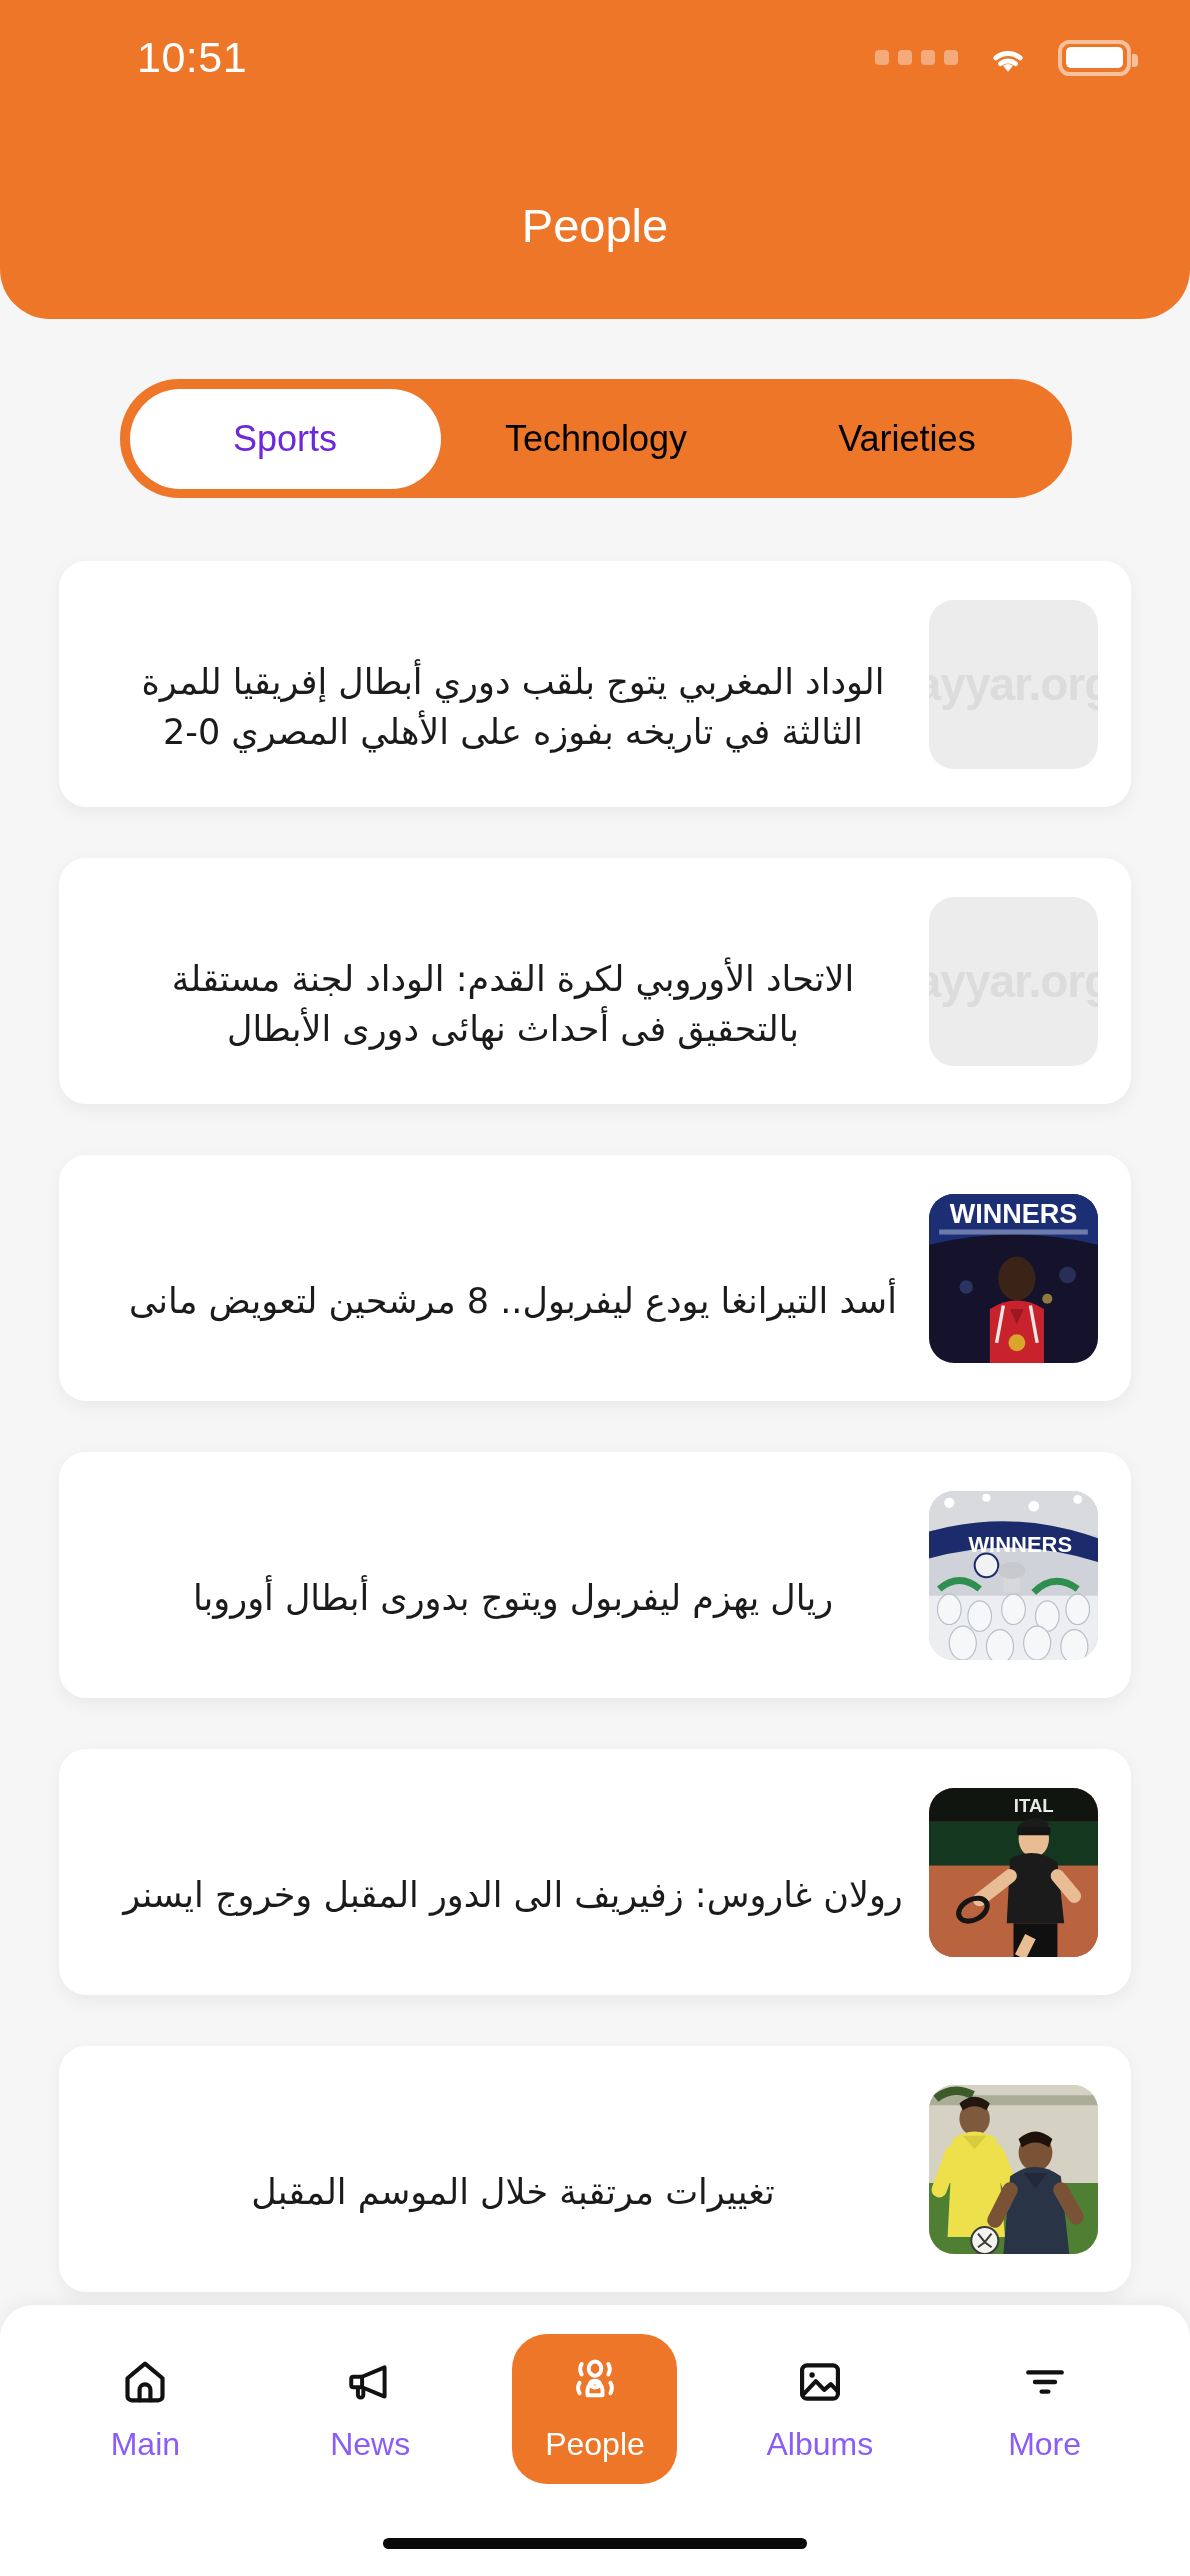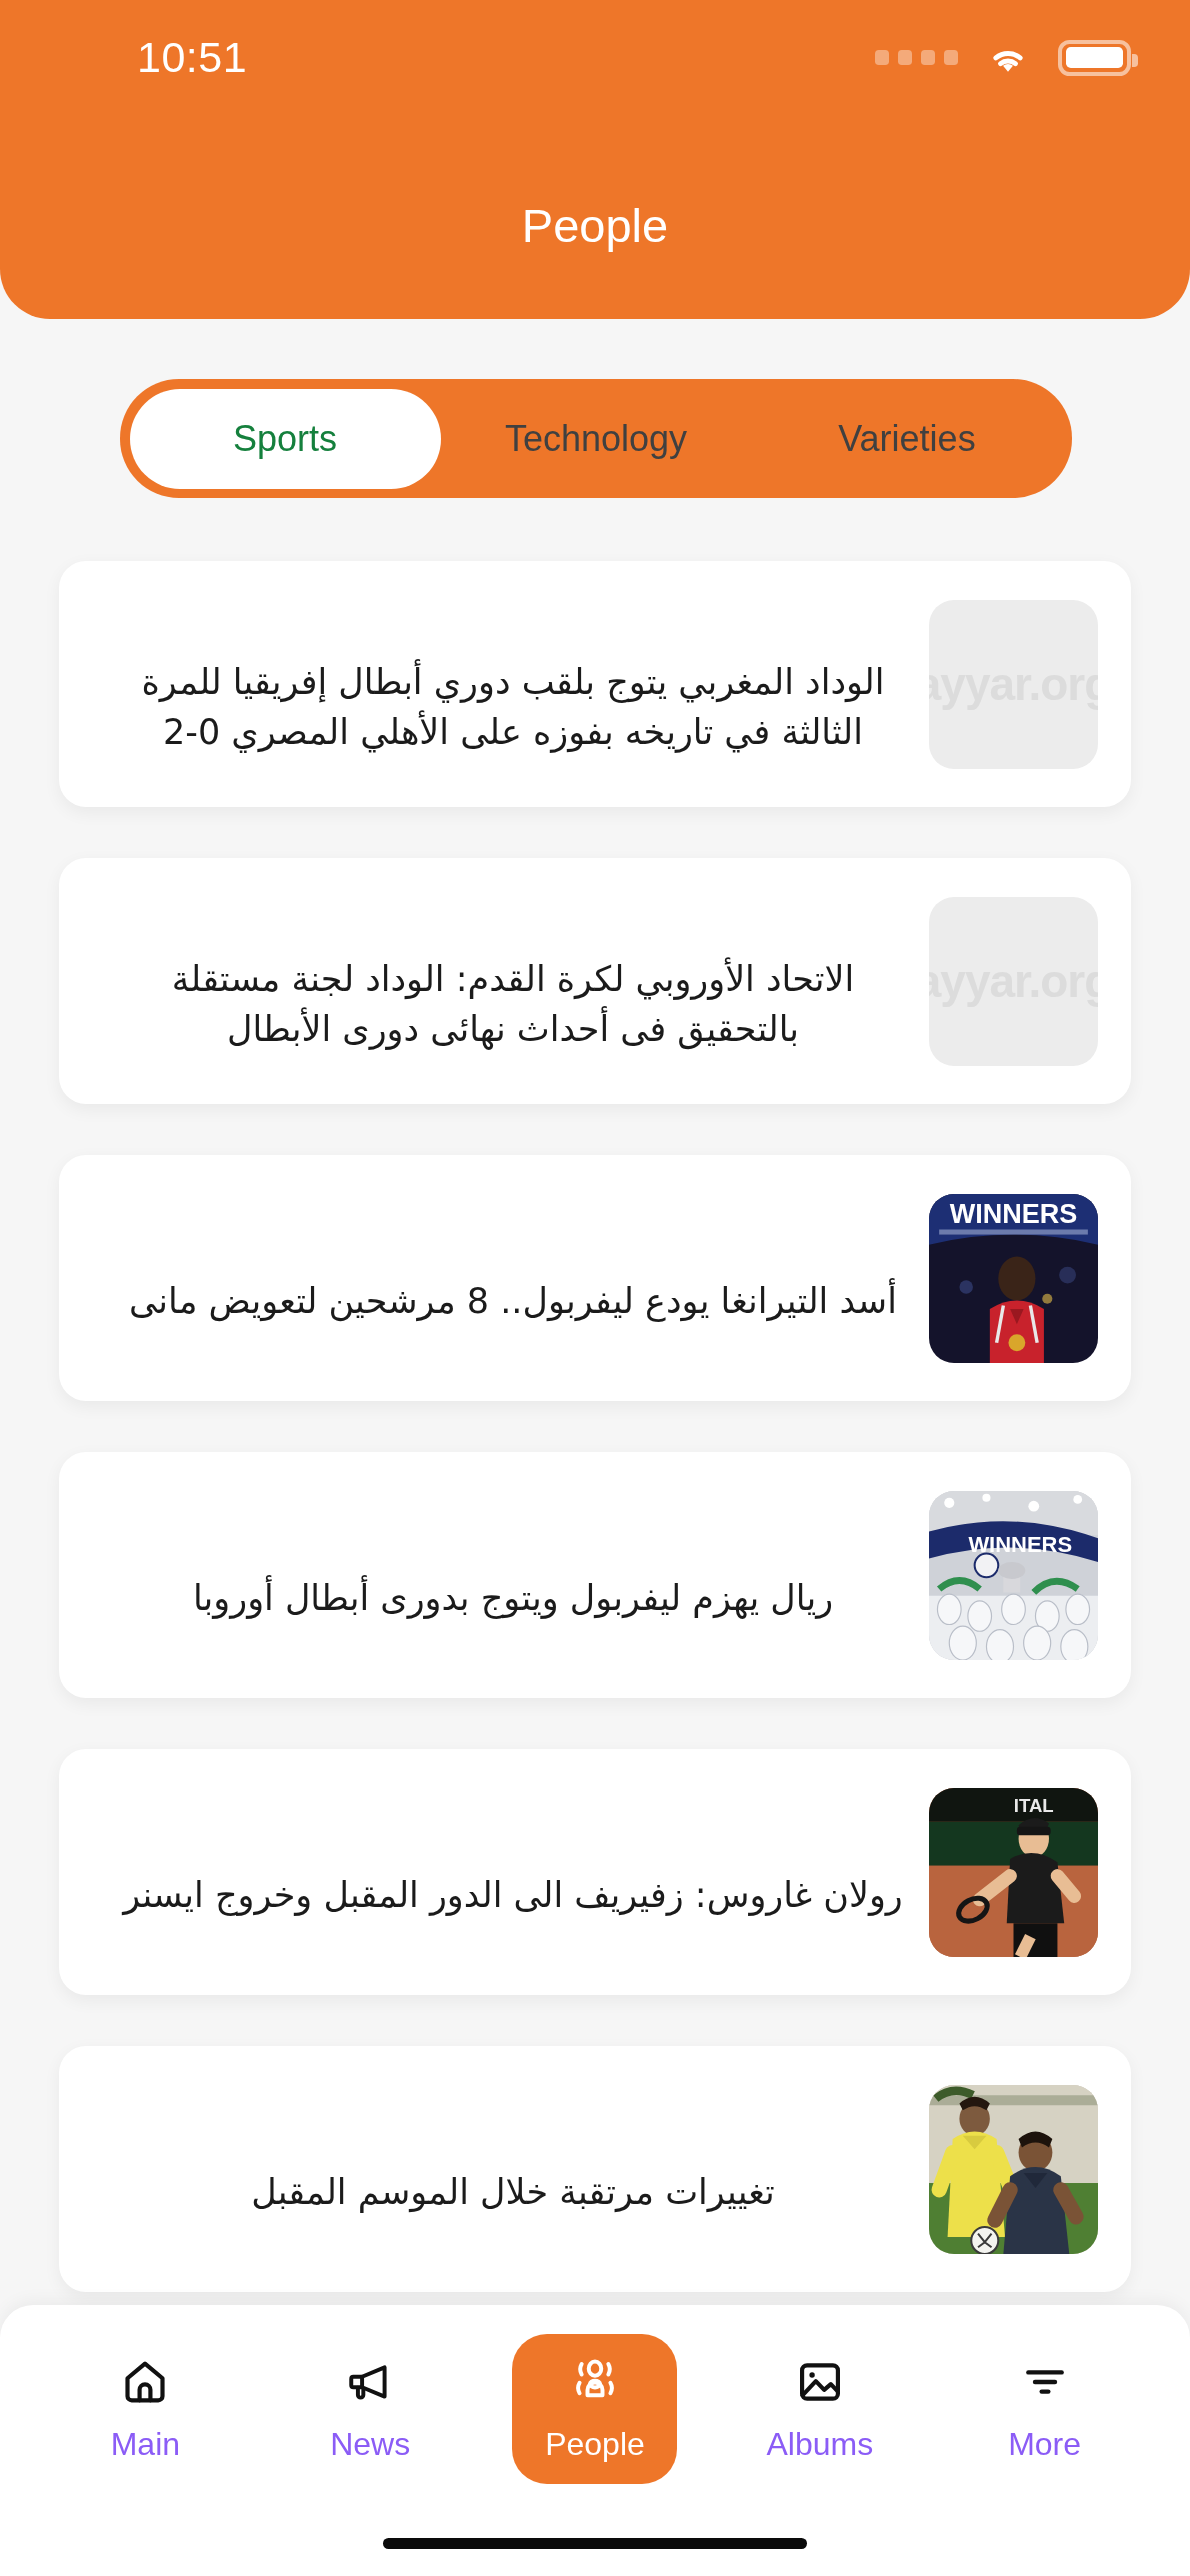--- a/index.html
+++ b/index.html
@@ -83,27 +83,27 @@
     background: #ee7629;
     border-radius: 59px;
     display: flex; align-items: center;
     padding: 9.6px;
     z-index: 4;
   }
   .tab {
     flex: 1; height: 100px;
     display: flex; align-items: center; justify-content: center;
     font-size: 36px;
-    color: #404040;
+    color: #000000;
     border-radius: 52px;
     white-space: nowrap;
   }
   .tab.active {
     background: #ffffff;
-    color: #15803d;
+    color: #6d28d9;
   }
 
   
   .feed {
     position: absolute;
     top: 561px; left: 0;
     width: 1190px;
   }
   .card {
     position: relative;

